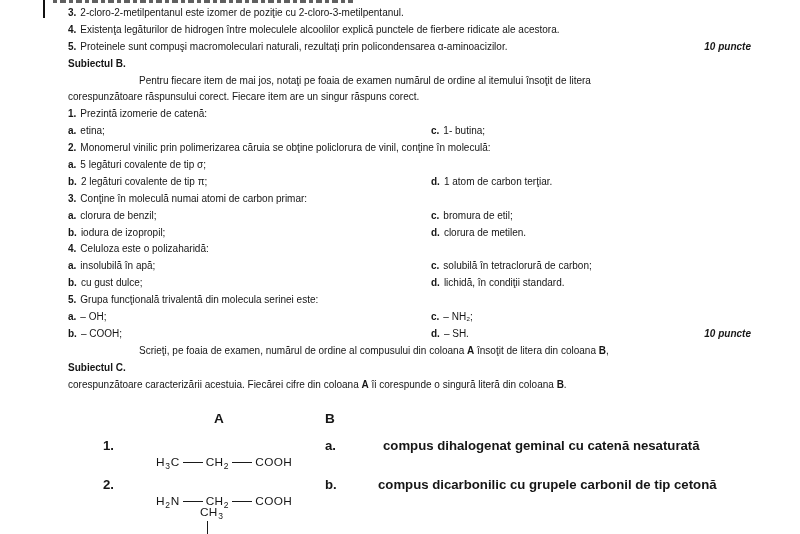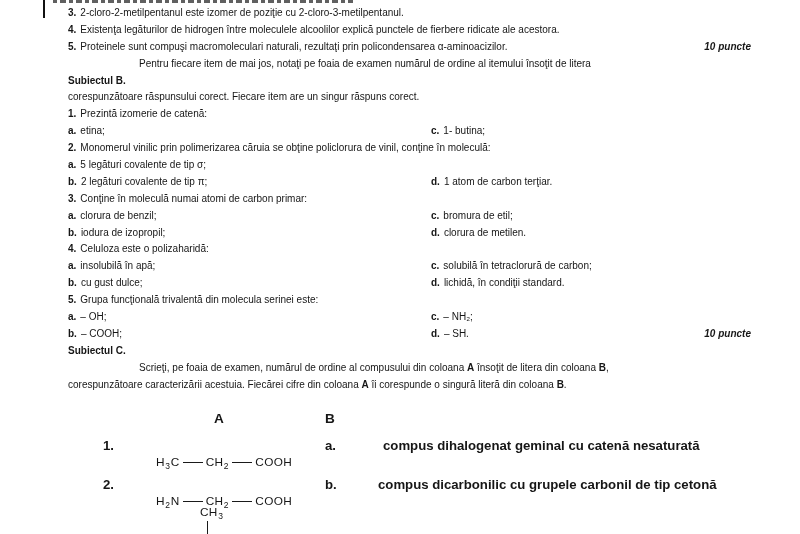--- a/index.html
+++ b/index.html
@@ -45,23 +45,23 @@
   <div class="clipped-top"></div>
 
   <div class="content">
 
     <div class="line"><b class="n">3.</b><span>2-cloro-2-metilpentanul este izomer de poziţie cu 2-cloro-3-metilpentanul.</span></div>
 
     <div class="line"><b class="n">4.</b><span>Existenţa legăturilor de hidrogen între moleculele alcoolilor explică punctele de fierbere ridicate ale acestora.</span></div>
 
     <div class="line"><i class="pts">10 puncte</i><b class="n">5.</b><span>Proteinele sunt compuşi macromoleculari naturali, rezultaţi prin policondensarea α-aminoacizilor.</span></div>
 
+    <div class="line heading">Subiectul B.</div>
+
     <div class="line ind">Pentru fiecare item de mai jos, notaţi pe foaia de examen numărul de ordine al itemului însoţit de litera</div>
-
-    <div class="line heading">Subiectul B.</div>
     <div class="line">corespunzătoare răspunsului corect. Fiecare item are un singur răspuns corect.</div>
 
     <div class="line"><b class="n">1.</b><span>Prezintă izomerie de catenă:</span></div>
     <div class="line"><span class="o"><b class="n">a.</b><span>etina;</span></span><span class="cd"><b class="n">c.</b><span>1- butina;</span></span></div>
 
     <div class="line"><b class="n">2.</b><span>Monomerul vinilic prin polimerizarea căruia se obţine policlorura de vinil, conţine în moleculă:</span></div>
     <div class="line"><span class="o"><b class="n">a.</b><span>5 legături covalente de tip σ;</span></span></div>
     <div class="line"><span class="o"><b class="n">b.</b><span>2 legături covalente de tip π;</span></span><span class="cd"><b class="n">d.</b><span>1 atom de carbon terţiar.</span></span></div>
 
     <div class="line"><b class="n">3.</b><span>Conţine în moleculă numai atomi de carbon primar:</span></div>
@@ -69,23 +69,23 @@
     <div class="line"><span class="o"><b class="n">b.</b><span>iodura de izopropil;</span></span><span class="cd"><b class="n">d.</b><span>clorura de metilen.</span></span></div>
 
     <div class="line"><b class="n">4.</b><span>Celuloza este o polizaharidă:</span></div>
     <div class="line"><span class="o"><b class="n">a.</b><span>insolubilă în apă;</span></span><span class="cd"><b class="n">c.</b><span>solubilă în tetraclorură de carbon;</span></span></div>
     <div class="line"><span class="o"><b class="n">b.</b><span>cu gust dulce;</span></span><span class="cd"><b class="n">d.</b><span>lichidă, în condiţii standard.</span></span></div>
 
     <div class="line"><b class="n">5.</b><span>Grupa funcţională trivalentă din molecula serinei este:</span></div>
     <div class="line"><span class="o"><b class="n">a.</b><span>– OH;</span></span><span class="cd"><b class="n">c.</b><span>– NH₂;</span></span></div>
     <div class="line"><i class="pts">10 puncte</i><span class="o"><b class="n">b.</b><span>– COOH;</span></span><span class="cd"><b class="n">d.</b><span>– SH.</span></span></div>
 
+    <div class="line ind"><span>Scrieţi, pe foaia de examen, numărul de ordine al compusului din coloana </span><b class="b">A</b><span> însoţit de litera din coloana </span><b class="b">B</b><span>,</span></div>
+
     <div class="line heading">Subiectul C.</div>
-
-    <div class="line ind"><span>Scrieţi, pe foaia de examen, numărul de ordine al compusului din coloana </span><b class="b">A</b><span> însoţit de litera din coloana </span><b class="b">B</b><span>,</span></div>
     <div class="line"><span>corespunzătoare caracterizării acestuia. Fiecărei cifre din coloana </span><b class="b">A</b><span> îi corespunde o singură literă din coloana </span><b class="b">B</b><span>.</span></div>
 
   </div>
 
   <div class="tbl">
     <b class="hA">A</b>
     <b class="hB">B</b>
 
     <div class="t-row r1">
       <b class="t-num">1.</b>

